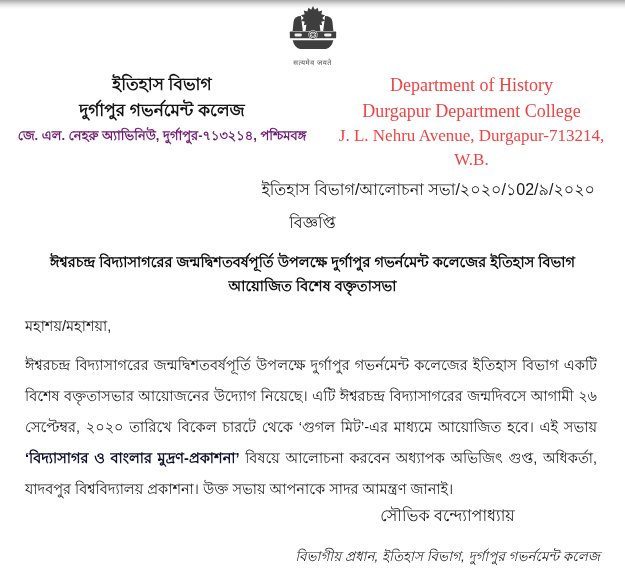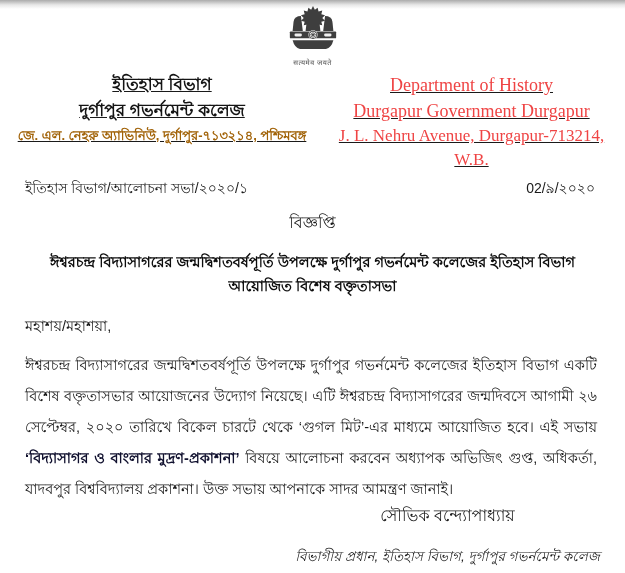--- a/index.html
+++ b/index.html
@@ -41,38 +41,37 @@
   }
 
   
   .letterhead {
     position: absolute;
     top: 72px;
     left: 0;
     right: 0;
     display: flex;
     justify-content: space-between;
-    text-decoration: underline;
   }
   .lh-left {
     width: 300px;
     margin-left: 12px;
     text-align: center;
   }
   .lh-left .l1, .lh-left .l2 {
     font-size: 17px;
     font-weight: 600;
     line-height: 26px;
     color: #141414;
   }
   .lh-left .l3 {
     font-size: 13px;
     font-weight: 600;
     line-height: 24px;
-    color: #a16207;
+    color: #701a75;
   }
   .lh-right {
     width: 275px;
     margin-right: 16px;
     text-align: center;
     font-family: "Liberation Serif", "DejaVu Serif", serif;
     color: #ef4444;
   }
   .lh-right .l1, .lh-right .l2 {
     font-size: 18px;
@@ -83,23 +82,22 @@
     line-height: 24px;
   }
 
   
   .ref-row {
     position: absolute;
     top: 177px;
     left: 25px;
     right: 30px;
     display: flex;
-    justify-content: space-between;
-    font-size: 14px;
-    gap: 25px;
+    justify-content: flex-end;
+    font-size: 16px;
   }
 
   .notice-label {
     position: absolute;
     top: 210px;
     left: 0; right: 0;
     text-align: center;
     font-size: 16px;
   }
 
@@ -181,21 +179,21 @@
   </div>
 
   <div class="letterhead">
     <div class="lh-left">
       <div class="l1">ইতিহাস বিভাগ</div>
       <div class="l2">দুর্গাপুর গভর্নমেন্ট কলেজ</div>
       <div class="l3">জে. এল. নেহরু অ্যাভিনিউ, দুর্গাপুর-৭১৩২১৪, পশ্চিমবঙ্গ</div>
     </div>
     <div class="lh-right">
       <div class="l1">Department of History</div>
-      <div class="l2">Durgapur Government Durgapur</div>
+      <div class="l2">Durgapur Department College</div>
       <div class="l3">J. L. Nehru Avenue, Durgapur-713214, W.B.</div>
     </div>
   </div>
 
   <div class="ref-row">
     <span>ইতিহাস বিভাগ/আলোচনা সভা/২০২০/১</span>
     <span>02/৯/২০২০</span>
   </div>
 
   <div class="notice-label">বিজ্ঞপ্তি</div>

